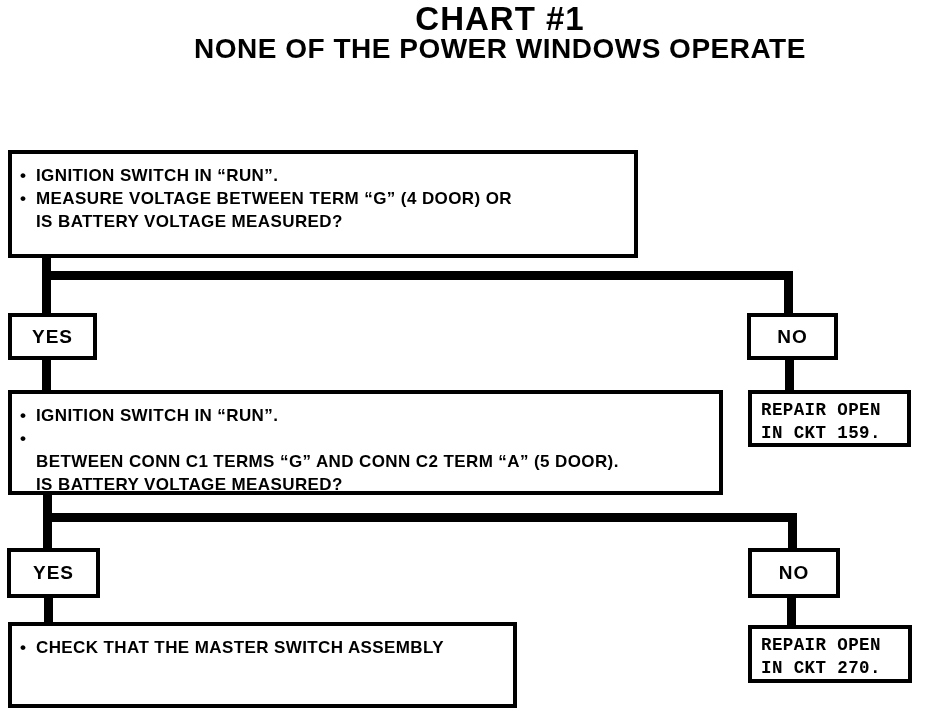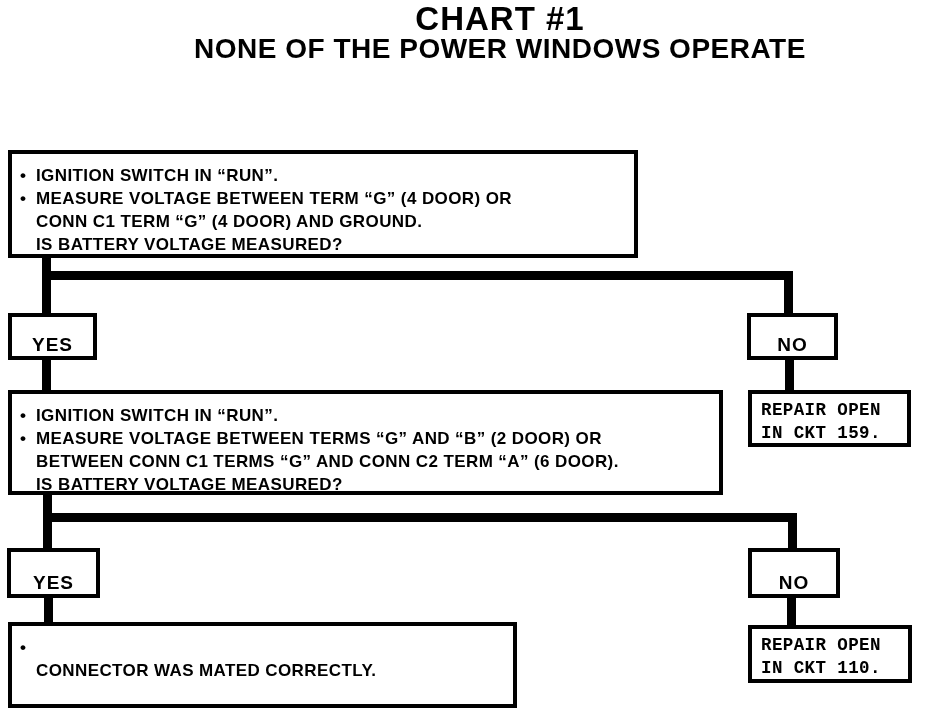--- a/index.html
+++ b/index.html
@@ -22,21 +22,21 @@
     position:absolute; box-sizing:border-box;
     border:4px solid var(--ink); background:var(--paper);
   }
   .steptxt { padding:10px 6px 0 8px; }
   .line {
     display:flex; font-size:17px; line-height:23px; font-weight:bold;
     letter-spacing:0.4px; white-space:nowrap;
   }
   .bullet { flex:0 0 16px; width:16px; }
   .ynbox {
-    display:flex; align-items:flex-end; justify-content:center;
+    display:flex; align-items:center; justify-content:center;
     font-size:19px; font-weight:bold; letter-spacing:1px;
   }
   .repairtxt { padding:5px 4px 0 9px;font-family:Liberation Mono, monospace; }
   .repairtxt .rline {
     font-size:17.5px; line-height:23px; font-weight:bold; letter-spacing:0.4px;
     white-space:nowrap;
   }
   .conn { position:absolute; background:var(--ink); }
 </style>
 </head>
@@ -63,49 +63,44 @@
       <div class="line">
           <span class="bullet">•</span>
           <span>IGNITION SWITCH IN “RUN”.</span>
         </div>
       <div class="line">
           <span class="bullet">•</span>
           <span>MEASURE VOLTAGE BETWEEN TERM “G” (4 DOOR) OR</span>
         </div>
       <div class="line">
           <span class="bullet"></span>
-          <span>CONN C1 TERM “G” (4 DOOR) AND GROUND.</span>
-        </div>
-      <div class="line">
-          <span class="bullet"></span>
           <span>IS BATTERY VOLTAGE MEASURED?</span>
         </div>
     </div>
   </div>
 
   <div class="box ynbox" style="left:8px; top:313px; width:89px; height:47px;">
     <span>YES</span>
   </div>
   <div class="box ynbox" style="left:747px; top:313px; width:91px; height:47px;">
     <span>NO</span>
   </div>
 
   <div class="box" style="left:8px; top:390px; width:715px; height:105px;">
     <div class="steptxt">
       <div class="line">
           <span class="bullet">•</span>
           <span>IGNITION SWITCH IN “RUN”.</span>
         </div>
       <div class="line">
           <span class="bullet">•</span>
-          <span>MEASURE VOLTAGE BETWEEN TERMS “G” AND “B” (2 DOOR) OR</span>
         </div>
       <div class="line">
           <span class="bullet"></span>
-          <span>BETWEEN CONN C1 TERMS “G” AND CONN C2 TERM “A” (6 DOOR).</span>
+          <span>BETWEEN CONN C1 TERMS “G” AND CONN C2 TERM “A” (5 DOOR).</span>
         </div>
       <div class="line">
           <span class="bullet"></span>
           <span>IS BATTERY VOLTAGE MEASURED?</span>
         </div>
     </div>
   </div>
 
   <div class="box" style="left:748px; top:390px; width:163px; height:57px;">
     <div class="repairtxt">
@@ -118,28 +113,25 @@
     <span>YES</span>
   </div>
   <div class="box ynbox" style="left:748px; top:548px; width:92px; height:50px;">
     <span>NO</span>
   </div>
 
   <div class="box" style="left:8px; top:622px; width:509px; height:86px;">
     <div class="steptxt">
       <div class="line">
           <span class="bullet">•</span>
-        </div>
-      <div class="line">
-          <span class="bullet"></span>
-          <span>CONNECTOR WAS MATED CORRECTLY.</span>
+          <span>CHECK THAT THE MASTER SWITCH ASSEMBLY</span>
         </div>
     </div>
   </div>
 
   <div class="box" style="left:748px; top:625px; width:164px; height:58px;">
     <div class="repairtxt">
       <div class="rline">REPAIR OPEN</div>
-      <div class="rline">IN CKT 110.</div>
+      <div class="rline">IN CKT 270.</div>
     </div>
   </div>
 
 </div>
 
 </body></html>

